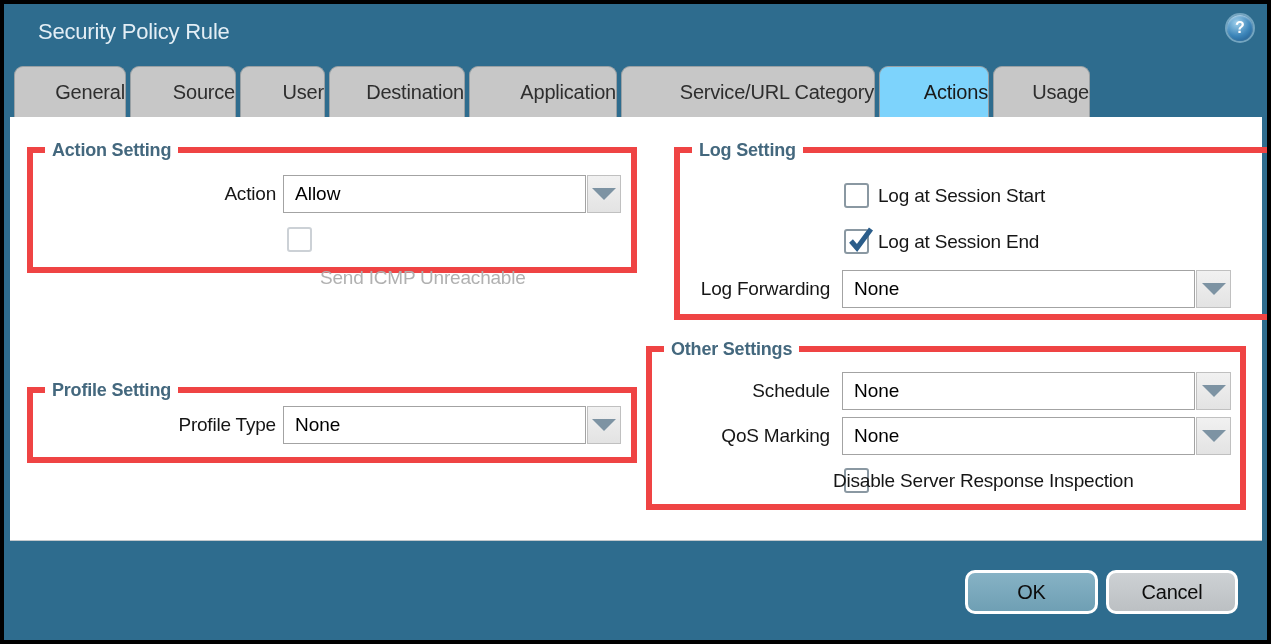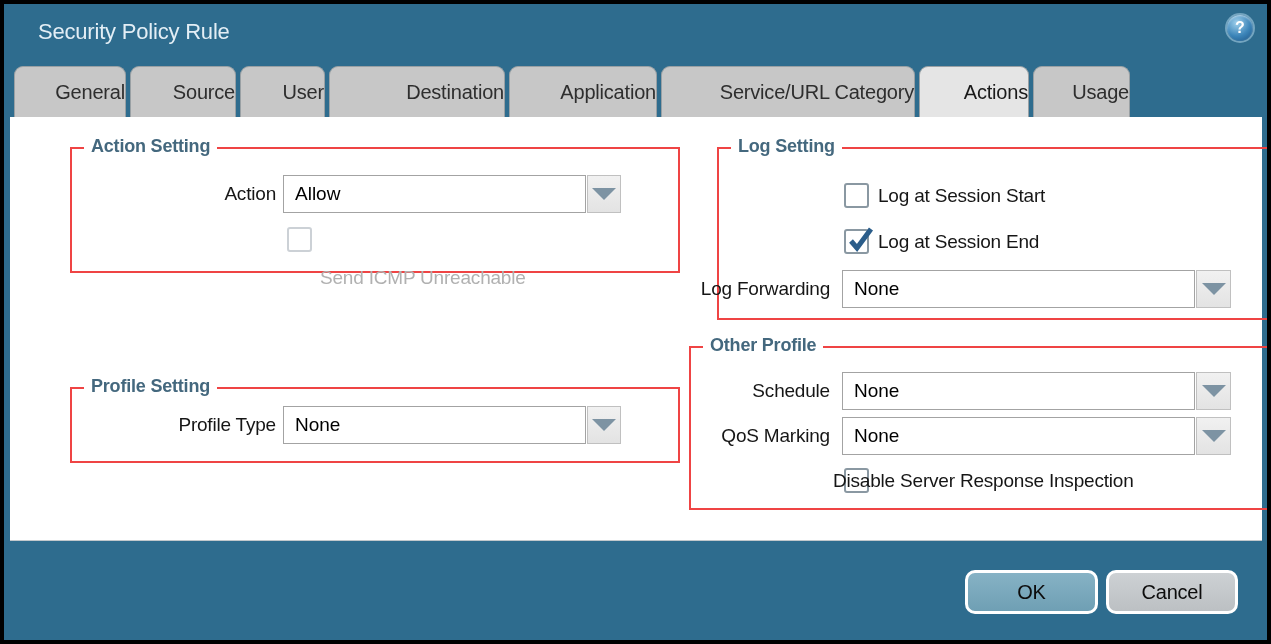--- a/index.html
+++ b/index.html
@@ -22,29 +22,29 @@
   }
 
   
   .tabs{position:absolute;left:14px;top:66px;height:51px;display:flex;gap:4px;z-index:5;}
   .tab{
     box-sizing:border-box;height:51px;background:#c7c7c7;
     border:1px solid #99a0a4;border-bottom:none;border-radius:9px 9px 0 0;
     display:flex;align-items:center;justify-content:flex-end;
     font-size:20px;color:#2e2e2e;letter-spacing:-0.2px;cursor:pointer;
   }
-  .tab.active{background:#e5e5e5;color:#1a1a1a;padding-left:37px;}
+  .tab.active{background:#7dd3fc;color:#1a1a1a;padding-left:37px;}
 
   
   .panel{
     position:absolute;left:10px;top:117px;width:1252px;height:424px;
     background:#fff;box-sizing:border-box;border-bottom:1px solid #c2c8cc;z-index:4;
   }
 
-  .groupbox{position:absolute;border:2px solid #ef4444;box-sizing:border-box;margin-left:43px;}
+  .groupbox{position:absolute;border:6px solid #ef4444;box-sizing:border-box;}
   .legend{
     position:absolute;top:-13px;left:12px;background:#fff;padding:0 7px;
     font-size:18px;font-weight:bold;color:#44687e;letter-spacing:-0.2px;white-space:nowrap;
   }
 
   .fld-label{
     position:absolute;font-size:19px;color:#161616;text-align:right;
     height:38px;line-height:38px;letter-spacing:-0.2px;white-space:nowrap;
   }
   .dd-field{
@@ -95,21 +95,21 @@
 <div class="tabs">
   <div class="tab" style="width:112px">
       <span>General</span>
     </div>
   <div class="tab" style="width:106px">
       <span>Source</span>
     </div>
   <div class="tab" style="width:85px">
       <span>User</span>
     </div>
-  <div class="tab" style="width:176px">
+  <div class="tab" style="width:136px">
       <span>Destination</span>
     </div>
   <div class="tab" style="width:148px">
       <span>Application</span>
     </div>
   <div class="tab" style="width:254px">
       <span>Service/URL Category</span>
     </div>
   <div class="tab active" style="width:110px">
       <span>Actions</span>
@@ -164,21 +164,21 @@
 
   <div class="fld-label" style="left:610px;top:153px;width:210px;">Log Forwarding</div>
   <div class="dd-field" style="left:832px;top:153px;width:353px;">
     <span>None</span>
   </div>
   <div class="dd-btn" style="left:1186px;top:153px;width:35px;">
     <span class="tri"></span>
   </div>
 
   <div class="groupbox" style="left:636px;top:229px;width:600px;height:164px;">
-    <span class="legend">Other Profile</span>
+    <span class="legend">Other Settings</span>
   </div>
   <div class="fld-label" style="left:610px;top:255px;width:210px;">Schedule</div>
   <div class="dd-field" style="left:832px;top:255px;width:353px;">
     <span>None</span>
   </div>
   <div class="dd-btn" style="left:1186px;top:255px;width:35px;">
     <span class="tri"></span>
   </div>
 
   <div class="fld-label" style="left:610px;top:300px;width:210px;">QoS Marking</div>

